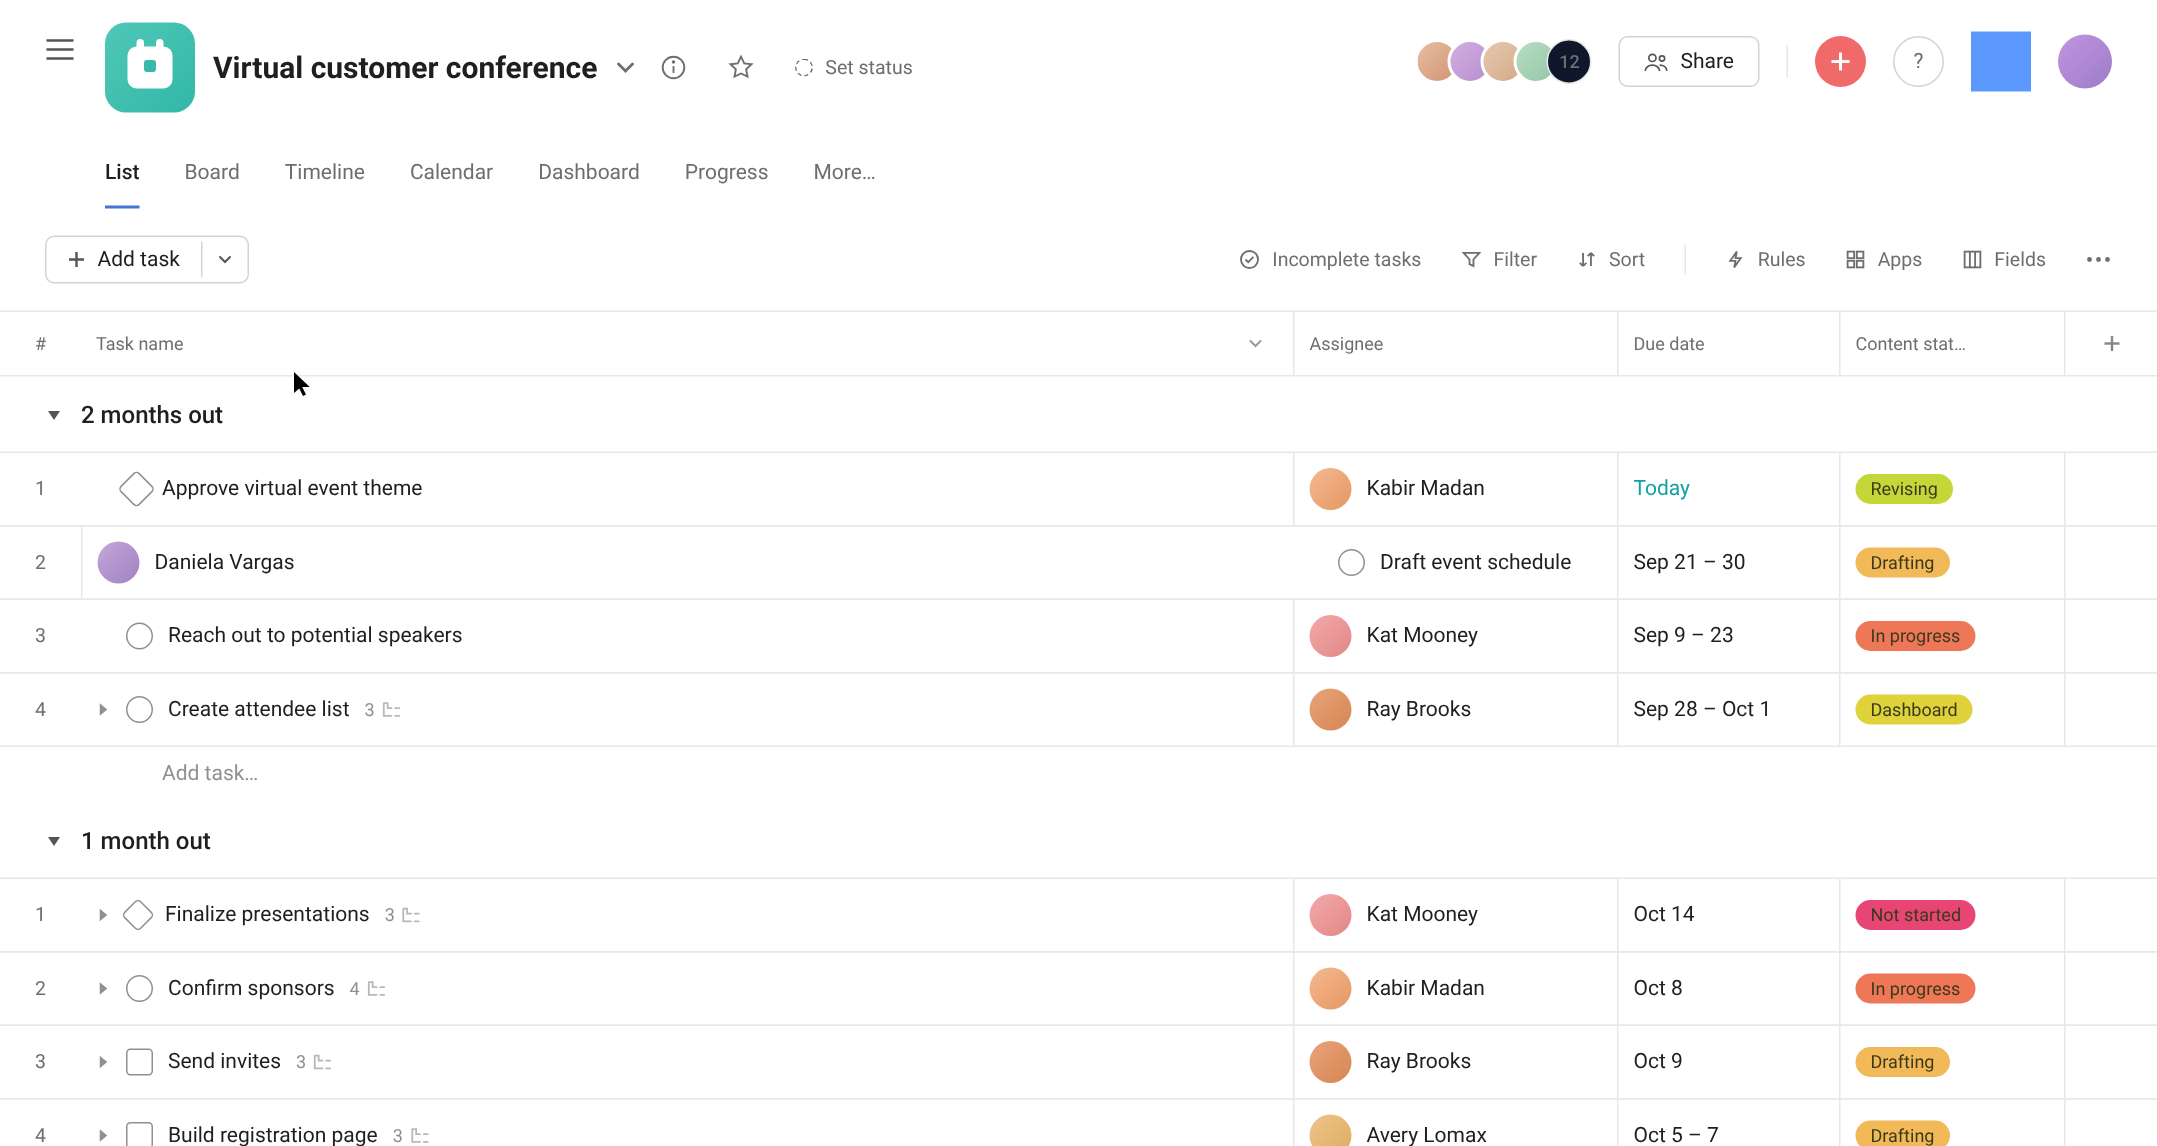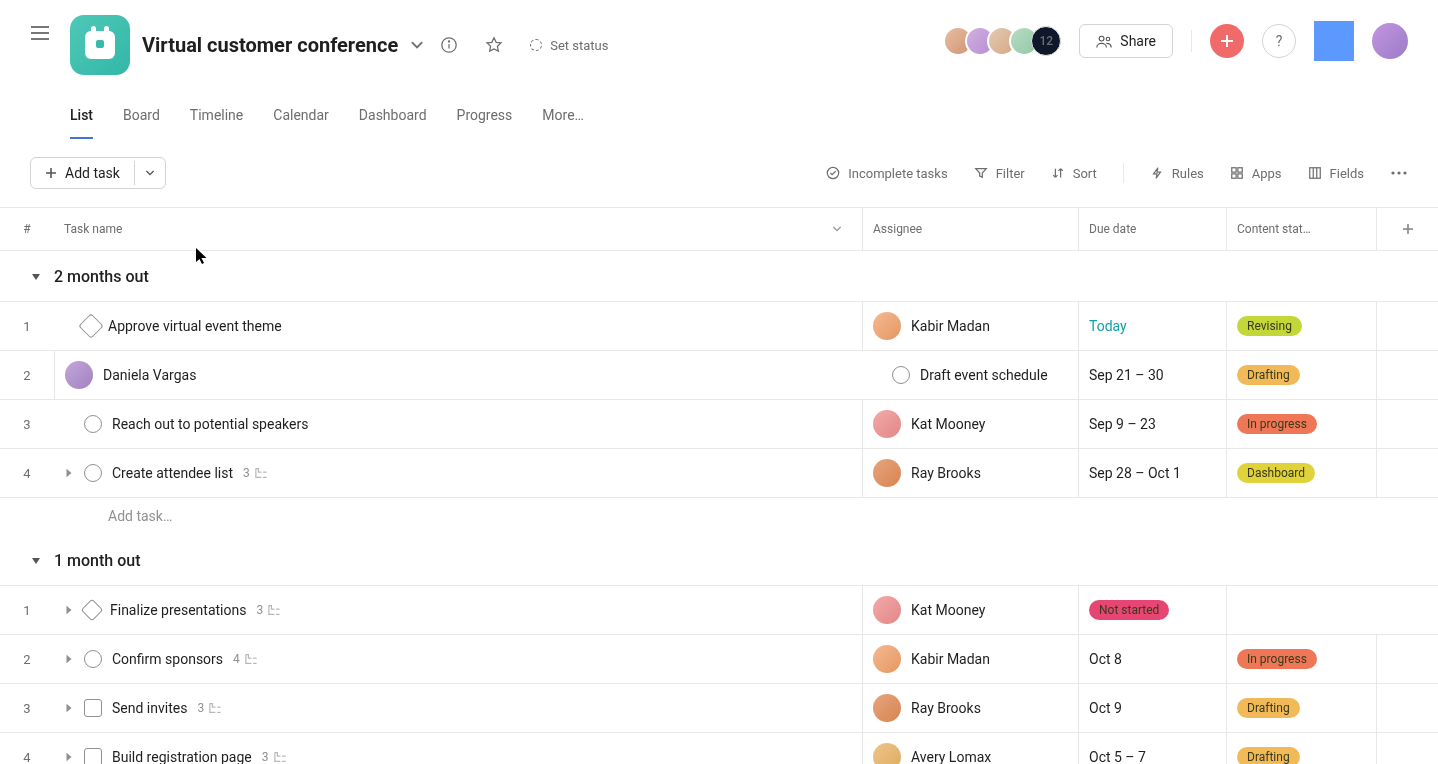--- a/index.html
+++ b/index.html
@@ -429,20 +429,23 @@
         <div class="chk diamond"></div>
         <span class="title">Finalize presentations</span>
         <span class="subtask-count">3 <svg width="14" height="12" viewBox="0 0 16 14" fill="none" stroke="#9a9a9a" stroke-width="1.4" stroke-linecap="round">
               <path d="M2 2h3v4h3M2 2v10h3M5 12h3m3-6h3m-3 6h3"></path>
             </svg></span>
       </div>
       <div class="cell">
         <div class="assignee-avt g2"></div>
         <span>Kat Mooney</span>
       </div>
+      <div class="cell due">
+          <span class="">Oct 14</span>
+        </div>
       <div class="cell">
           <span class="tag" style="background:#e74573">Not started</span>
         </div>
       <div class="cell addcol"></div>
       </div>
       <div class="row">
       <div class="cell">2</div>
       <div class="cell tname" style="border-left:none">
         <span class="expand-caret">
             <svg width="10" height="10" viewBox="0 0 12 12" fill="#8f9092">

